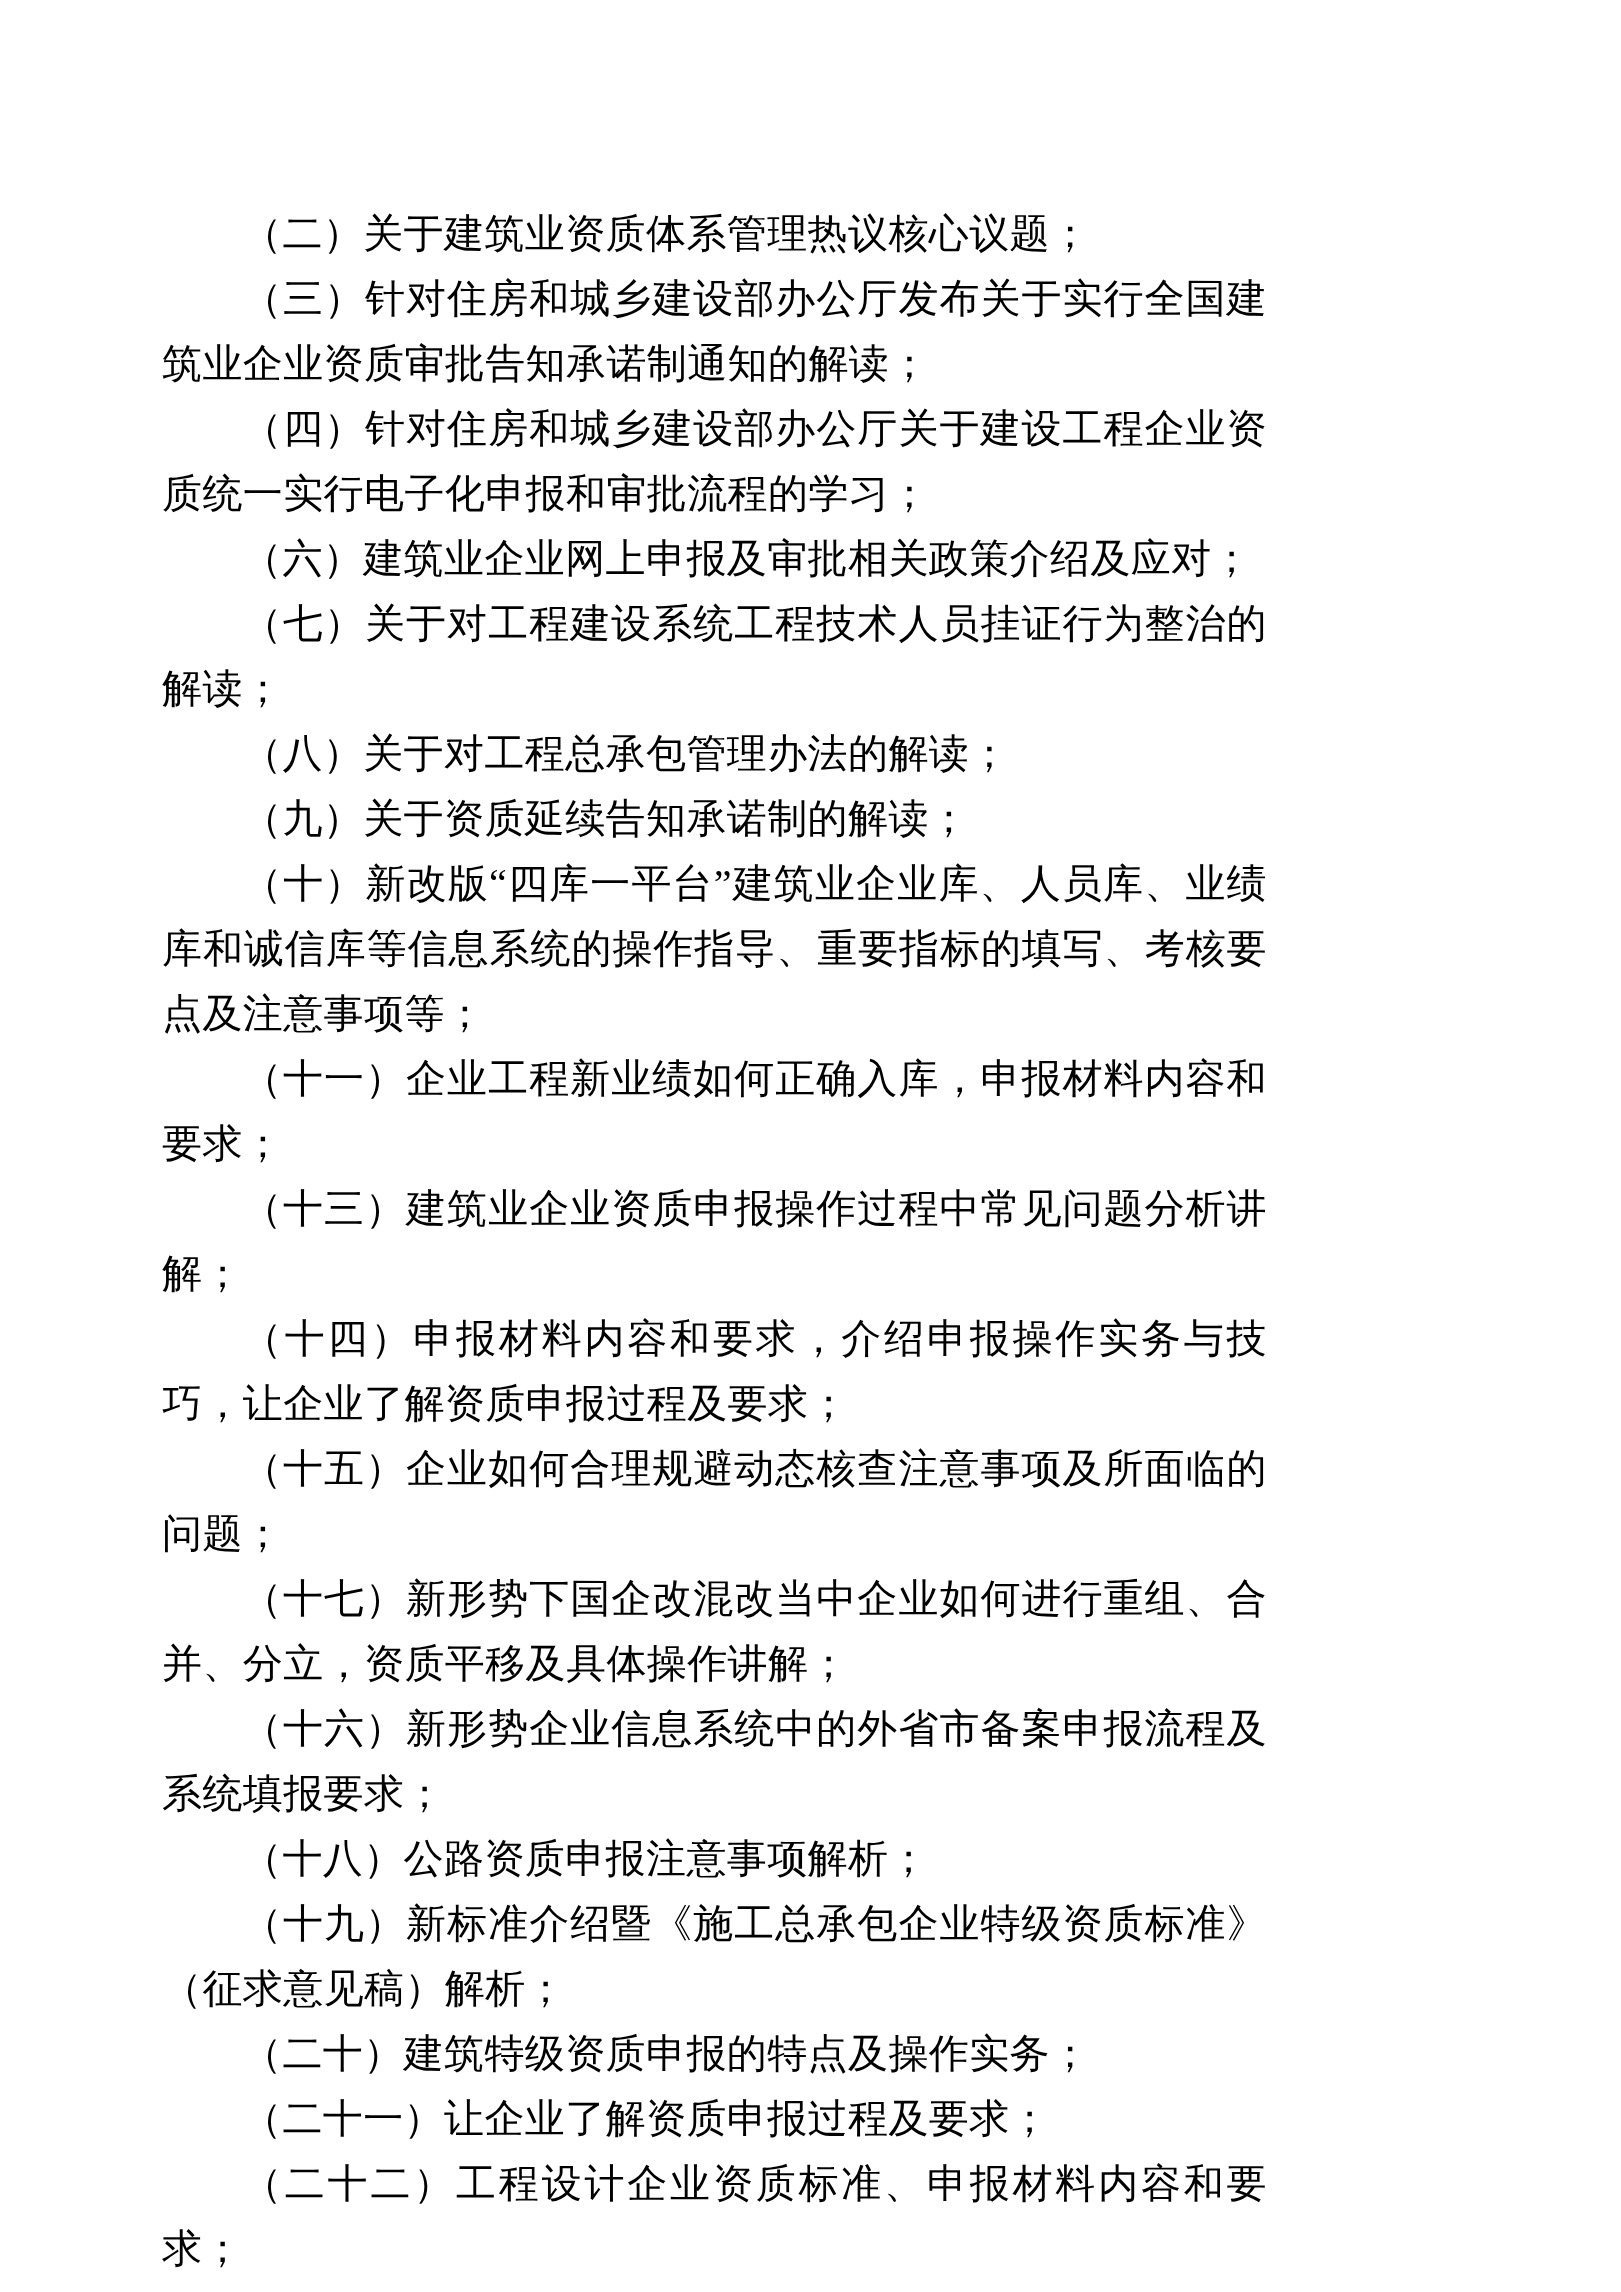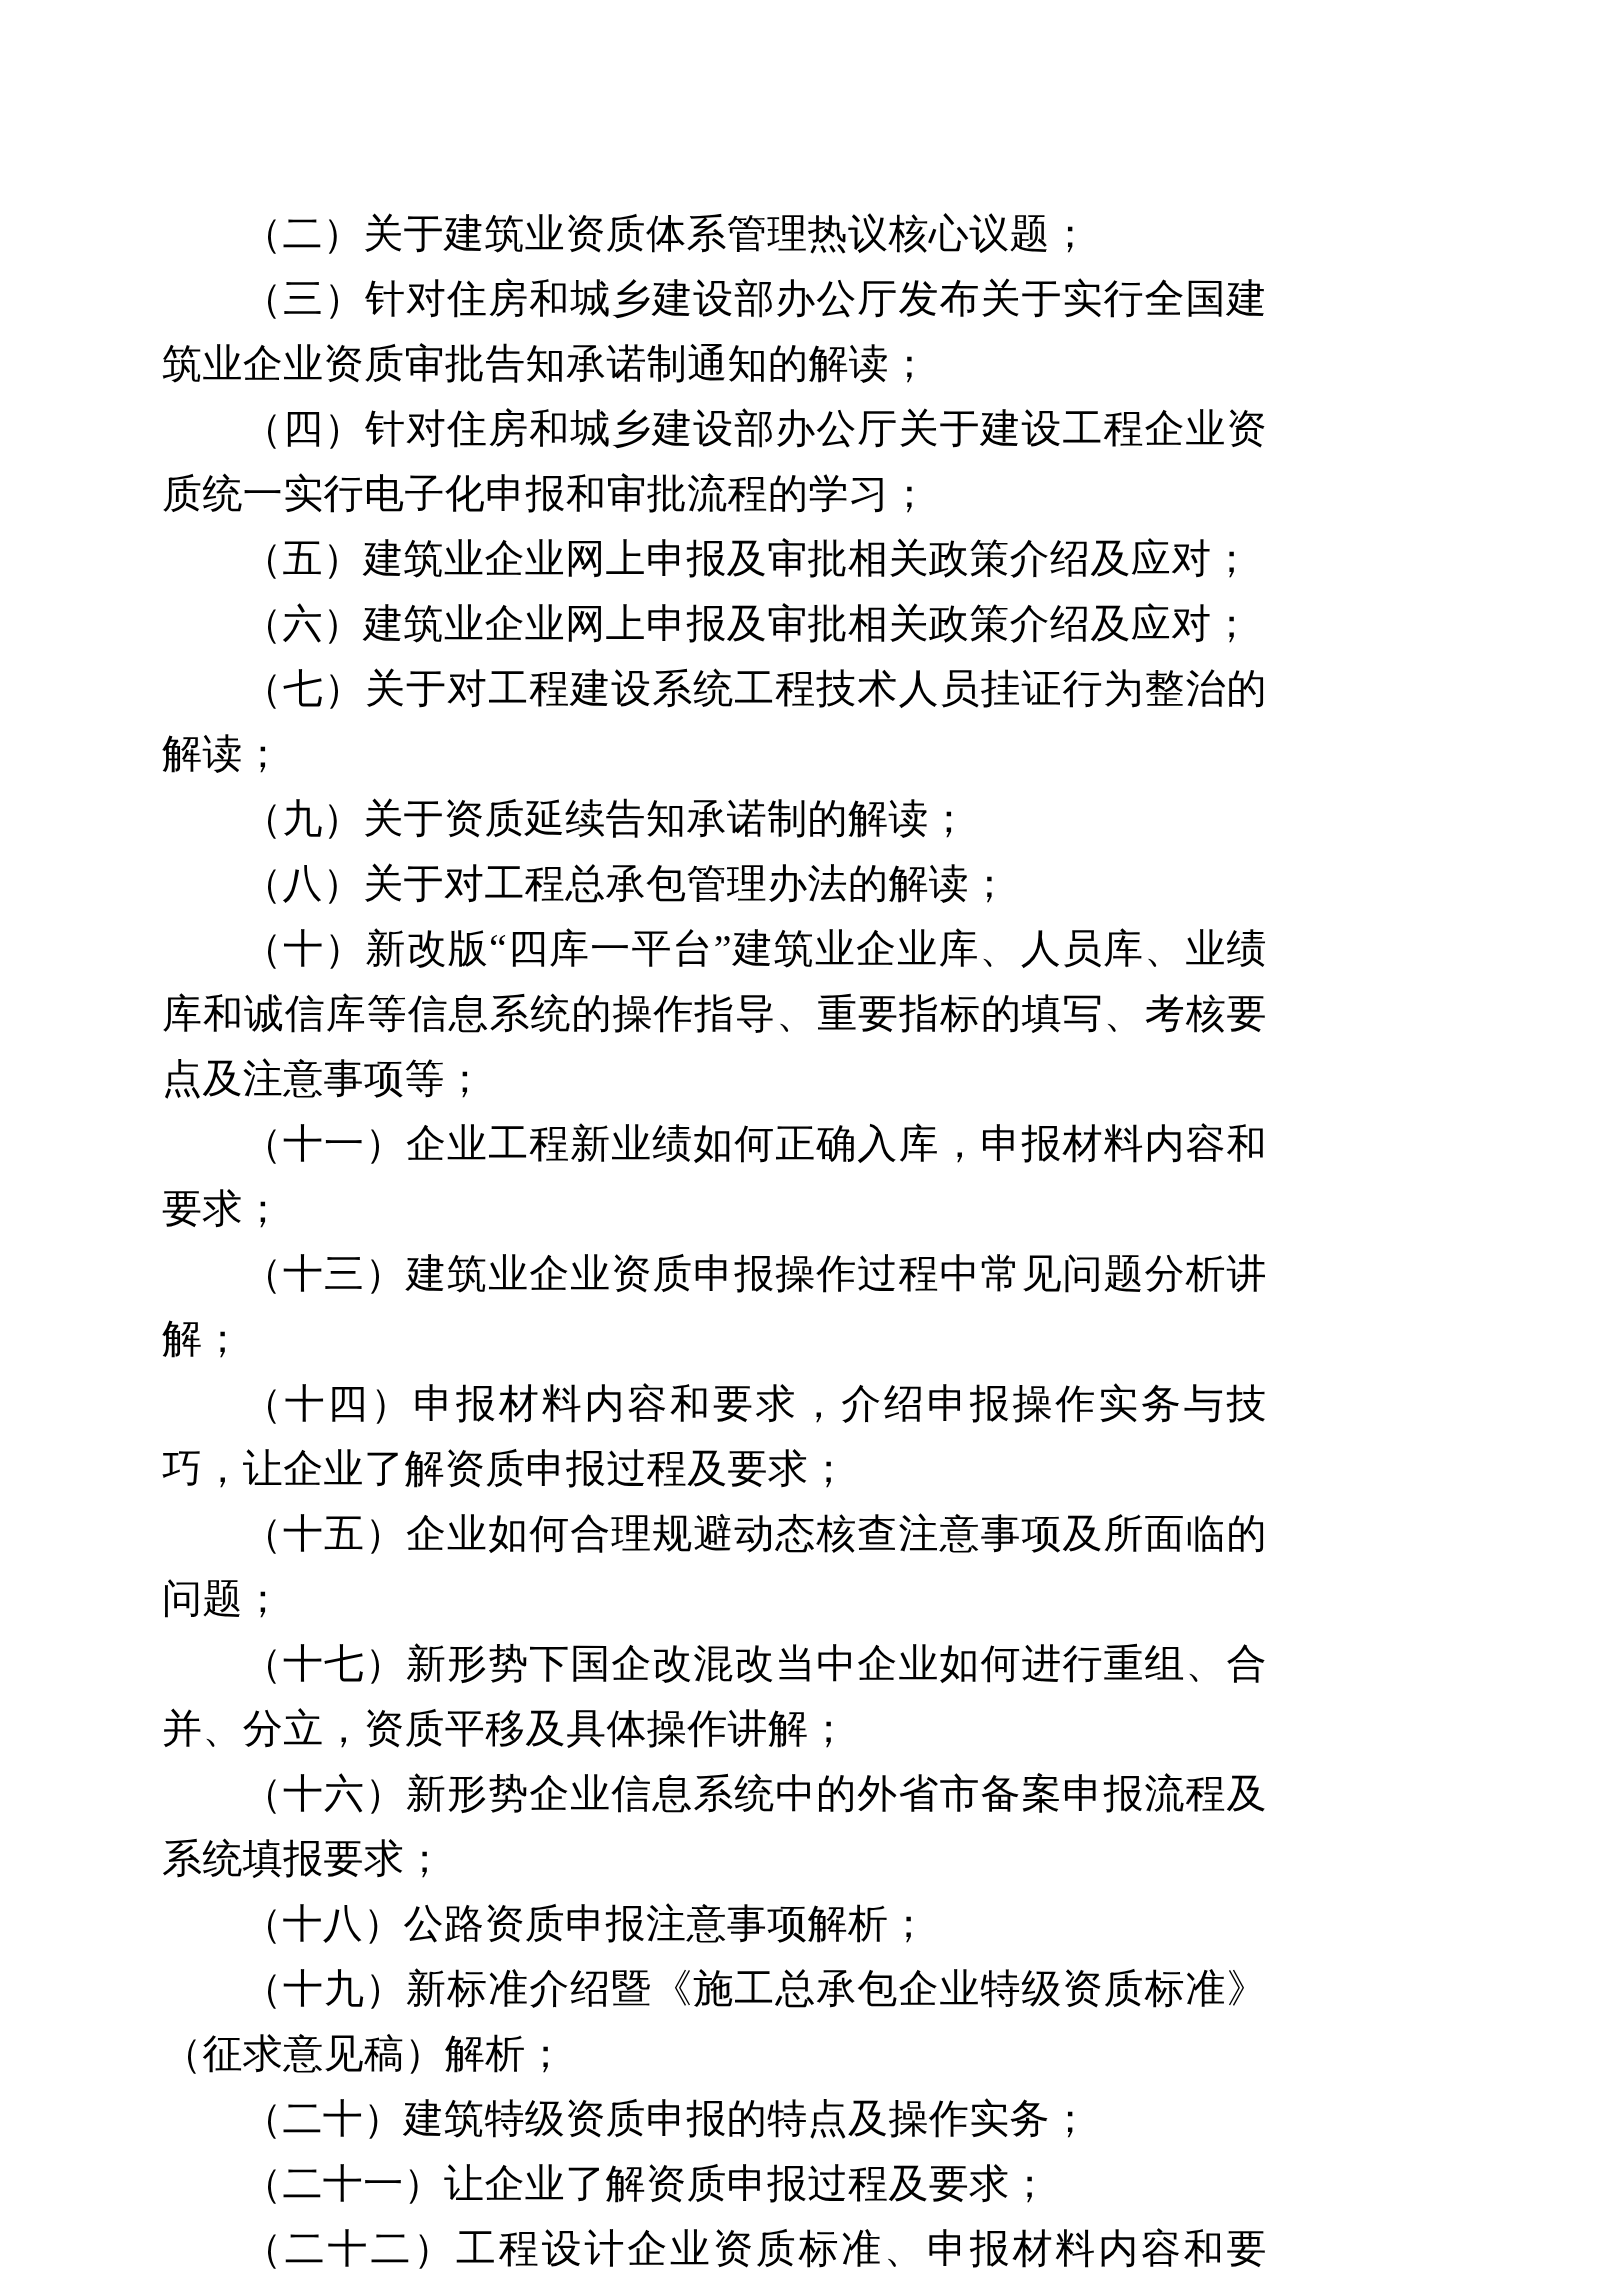--- a/index.html
+++ b/index.html
@@ -31,25 +31,24 @@
     word-break: break-all;
   }
 </style>
 </head>
 <body>
 
 <div class="page">
   <p class="doc-item">（二）关于建筑业资质体系管理热议核心议题；</p>
   <p class="doc-item">（三）针对住房和城乡建设部办公厅发布关于实行全国建筑业企业资质审批告知承诺制通知的解读；</p>
   <p class="doc-item">（四）针对住房和城乡建设部办公厅关于建设工程企业资质统一实行电子化申报和审批流程的学习；</p>
-  <p class="doc-item">（五）建筑业企业网上申报及审批相关政策介绍及应对；</p>
   <p class="doc-item">（六）建筑业企业网上申报及审批相关政策介绍及应对；</p>
   <p class="doc-item">（七）关于对工程建设系统工程技术人员挂证行为整治的解读；</p>
+  <p class="doc-item">（八）关于对工程总承包管理办法的解读；</p>
   <p class="doc-item">（九）关于资质延续告知承诺制的解读；</p>
-  <p class="doc-item">（八）关于对工程总承包管理办法的解读；</p>
   <p class="doc-item">（十）新改版“四库一平台”建筑业企业库、人员库、业绩库和诚信库等信息系统的操作指导、重要指标的填写、考核要点及注意事项等；</p>
   <p class="doc-item">（十一）企业工程新业绩如何正确入库，申报材料内容和要求；</p>
   <p class="doc-item">（十三）建筑业企业资质申报操作过程中常见问题分析讲解；</p>
   <p class="doc-item">（十四）申报材料内容和要求，介绍申报操作实务与技巧，让企业了解资质申报过程及要求；</p>
   <p class="doc-item">（十五）企业如何合理规避动态核查注意事项及所面临的问题；</p>
   <p class="doc-item">（十七）新形势下国企改混改当中企业如何进行重组、合并、分立，资质平移及具体操作讲解；</p>
   <p class="doc-item">（十六）新形势企业信息系统中的外省市备案申报流程及系统填报要求；</p>
   <p class="doc-item">（十八）公路资质申报注意事项解析；</p>
   <p class="doc-item">（十九）新标准介绍暨《施工总承包企业特级资质标准》（征求意见稿）解析；</p>
   <p class="doc-item">（二十）建筑特级资质申报的特点及操作实务；</p>

